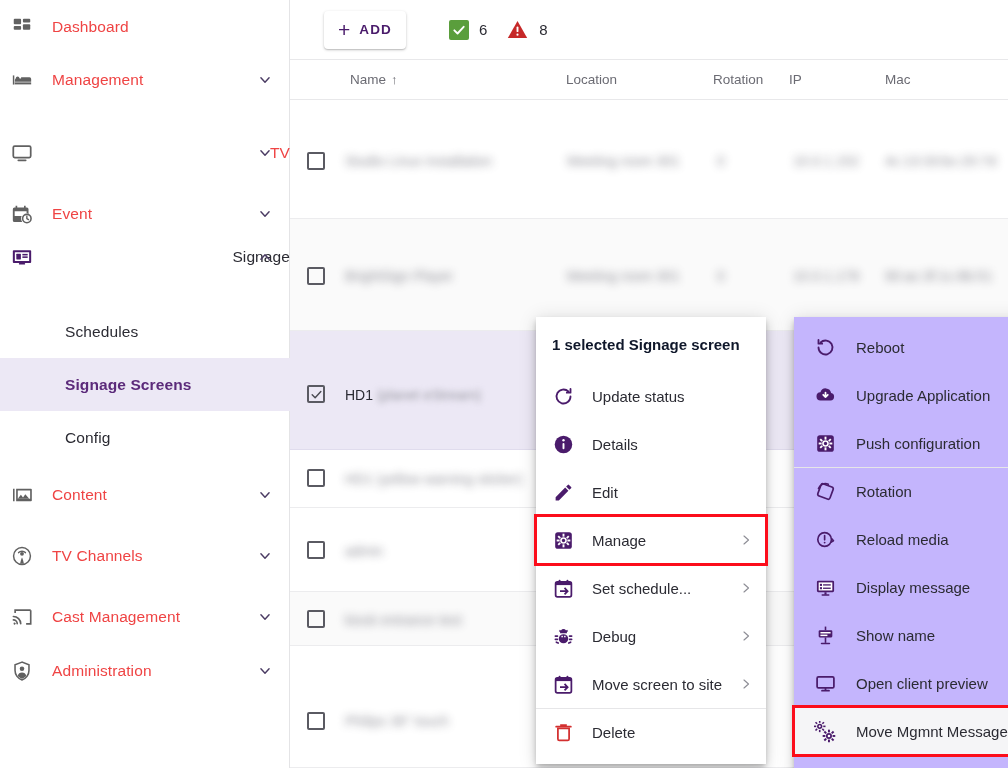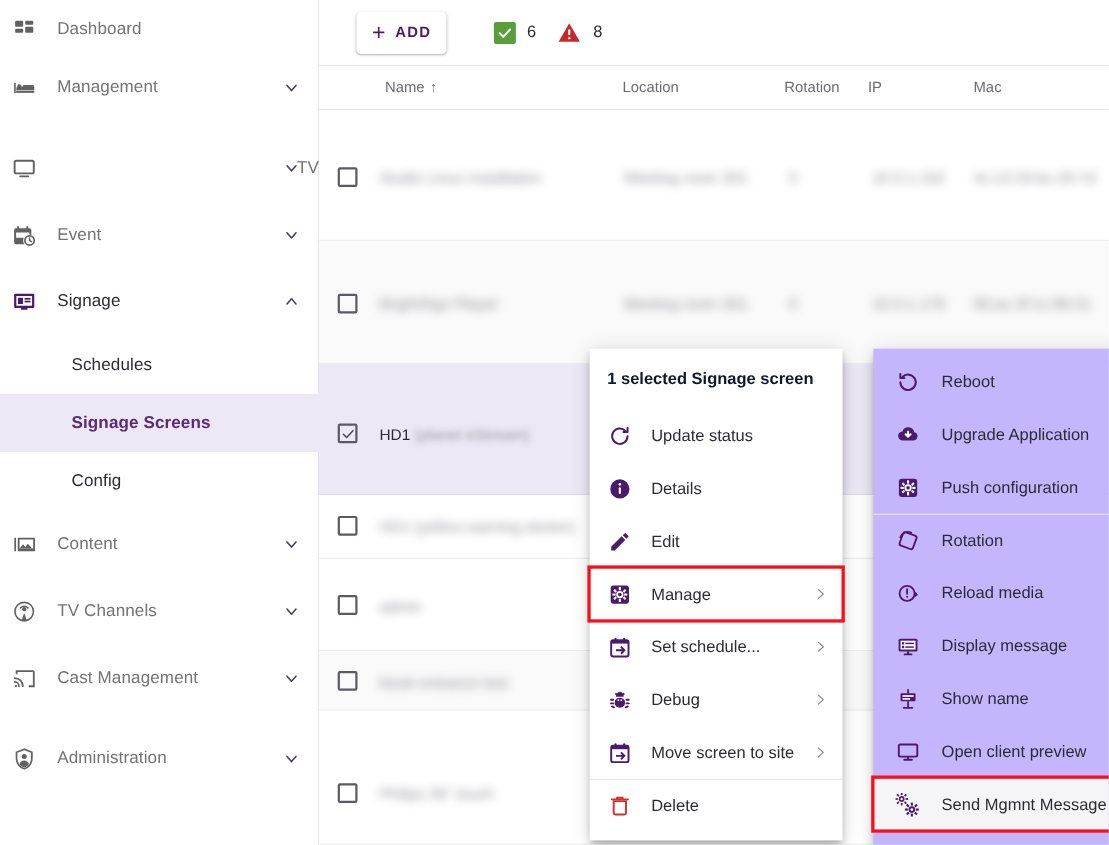--- a/index.html
+++ b/index.html
@@ -31,21 +31,21 @@
     width: 24px; height: 24px;
     margin-left: 10px;
     display: flex; align-items: center; justify-content: center;
     color: #616161;
     flex: 0 0 24px;
   }
   .nav-icon svg { display:block; }
   .nav-label {
     margin-left: 18px;
     font-size: 15.5px;
-    color: #737373;
+    color: #ef4444;
     letter-spacing: 0.1px;
   }
   .nav-chevron {
     position: absolute; right: 18px; top: 50%;
     transform: translateY(-50%);
     color: #4a3b63; width: 14px; height: 14px;
   }
   .nav-chevron svg { display:block; }
   .nav-item.sub { height: 53px; }
   .nav-item.sub .nav-label {
@@ -255,21 +255,21 @@
           </svg>
       </span>
       <span class="nav-label">Event</span>
       <span class="nav-chevron">
         <svg width="14" height="14" viewBox="0 0 24 24" fill="none" stroke="currentColor" stroke-width="2.4" stroke-linecap="round" stroke-linejoin="round">
             <polyline points="5 8 12 16 19 8"></polyline>
           </svg>
       </span>
     </div>
 
-    <div class="nav-item expanded" style="top:247px;">
+    <div class="nav-item expanded" style="top:230px;justify-content:space-between;">
       <span class="nav-icon" style="color:#4a1b6b;">
         <svg width="22" height="22" viewBox="0 0 24 24" fill="currentColor">
             <path d="M3 4.5h18a1 1 0 0 1 1 1v12a1 1 0 0 1-1 1H3a1 1 0 0 1-1-1v-12a1 1 0 0 1 1-1zm1.2 2.2v9.6h15.6V6.7H4.2z"></path>
             <rect x="5.8" y="8.4" width="5" height="6.2" rx="0.6"></rect>
             <rect x="12.4" y="8.6" width="5.8" height="1.7"></rect>
             <rect x="12.4" y="11.3" width="5.8" height="1.7"></rect>
             <rect x="8.6" y="18.6" width="6.8" height="1.7" rx="0.8"></rect>
           </svg>
       </span>
       <span class="nav-label">Signage</span>
@@ -336,21 +336,21 @@
           </svg>
       </span>
       <span class="nav-label">Cast Management</span>
       <span class="nav-chevron">
         <svg width="14" height="14" viewBox="0 0 24 24" fill="none" stroke="currentColor" stroke-width="2.4" stroke-linecap="round" stroke-linejoin="round">
             <polyline points="5 8 12 16 19 8"></polyline>
           </svg>
       </span>
     </div>
 
-    <div class="nav-item" style="top:663px;">
+    <div class="nav-item" style="top:644px;">
       <span class="nav-icon">
         <svg width="22" height="22" viewBox="0 0 24 24" fill="currentColor">
             <path d="M12 2.3 4.4 5.3v6.1c0 4.7 3.2 9.1 7.6 10.3 4.4-1.2 7.6-5.6 7.6-10.3V5.3L12 2.3z" fill="none" stroke="currentColor" stroke-width="1.7"></path>
             <circle cx="12" cy="9.6" r="2.5"></circle>
             <path d="M7.3 17.2c.5-2.3 2.4-3.6 4.7-3.6s4.2 1.3 4.7 3.6c-1.2 1.5-2.8 2.6-4.7 3.2-1.9-.6-3.5-1.7-4.7-3.2z"></path>
           </svg>
       </span>
       <span class="nav-label">Administration</span>
       <span class="nav-chevron">
         <svg width="14" height="14" viewBox="0 0 24 24" fill="none" stroke="currentColor" stroke-width="2.4" stroke-linecap="round" stroke-linejoin="round">
@@ -713,17 +713,17 @@
               <rect x="1.6" y="10.4" width="4.4" height="3.2"></rect>
               <rect x="18" y="10.4" width="4.4" height="3.2"></rect>
               <rect x="4.3" y="3.9" width="3.2" height="4.4" transform="rotate(-45 5.9 6.1)"></rect>
               <rect x="16.5" y="15.7" width="3.2" height="4.4" transform="rotate(-45 18.1 17.9)"></rect>
               <rect x="16.5" y="3.9" width="3.2" height="4.4" transform="rotate(45 18.1 6.1)"></rect>
               <rect x="4.3" y="15.7" width="3.2" height="4.4" transform="rotate(45 5.9 17.9)"></rect>
               <circle cx="12" cy="12" r="2.1" fill="#fff"></circle>
             </g>
           </svg>
       </span>
-      <span class="mi-label">Send Mgmnt Message</span>
+      <span class="mi-label">Move Mgmnt Message</span>
     </div>
   </div>
 
 </div>
 
 </body></html>

